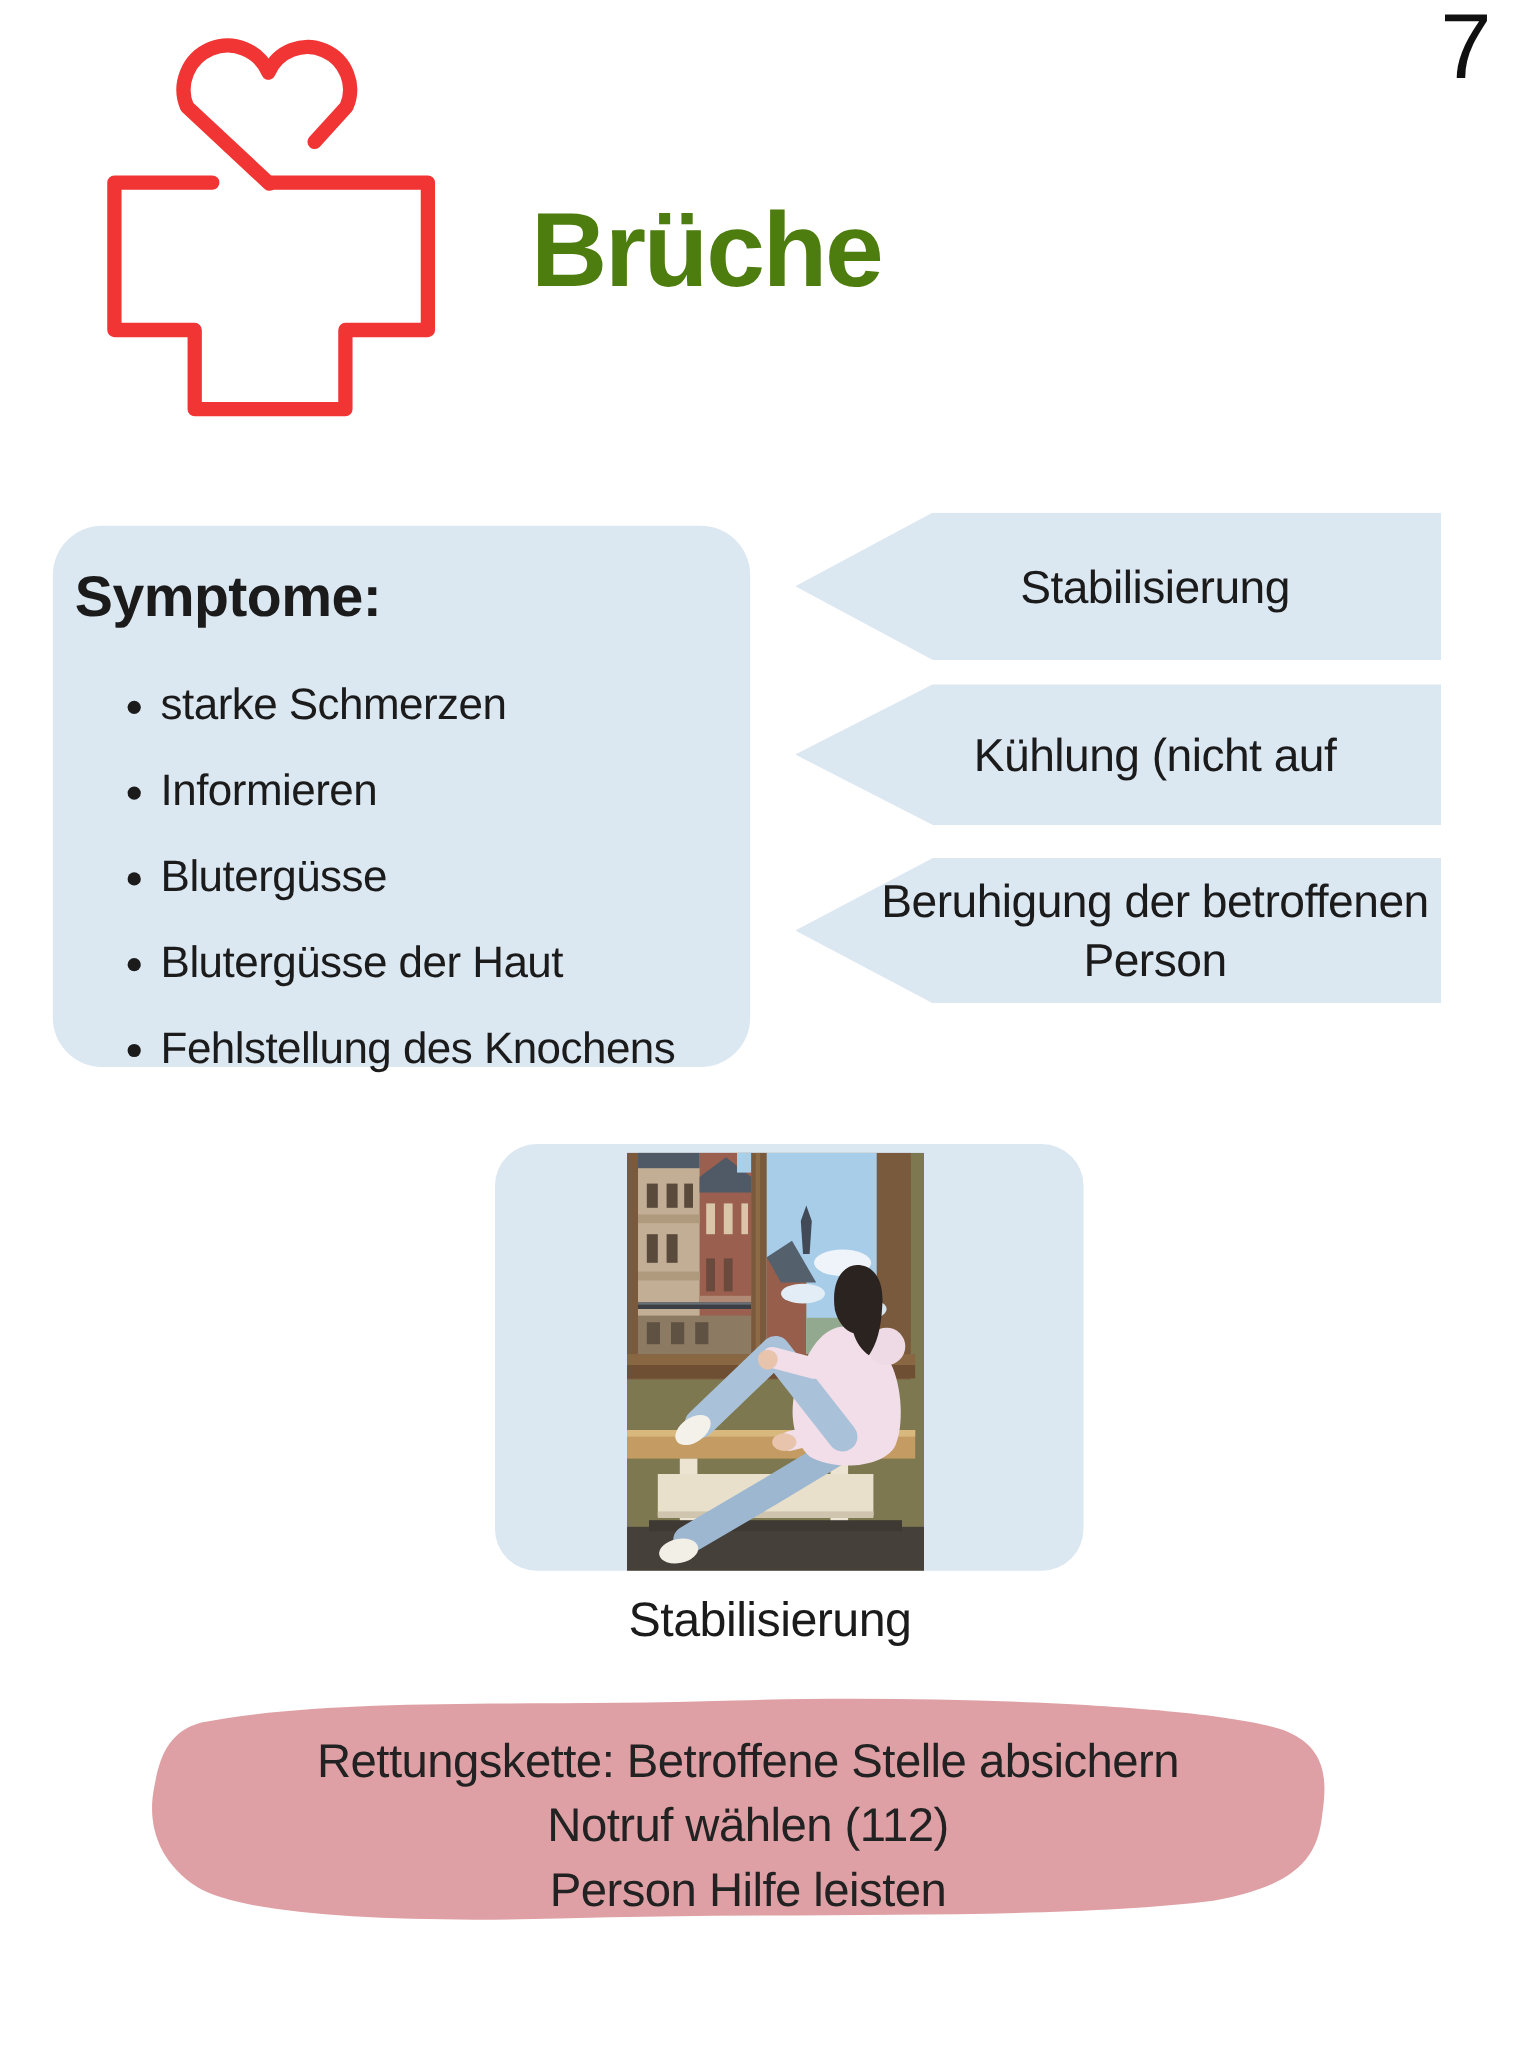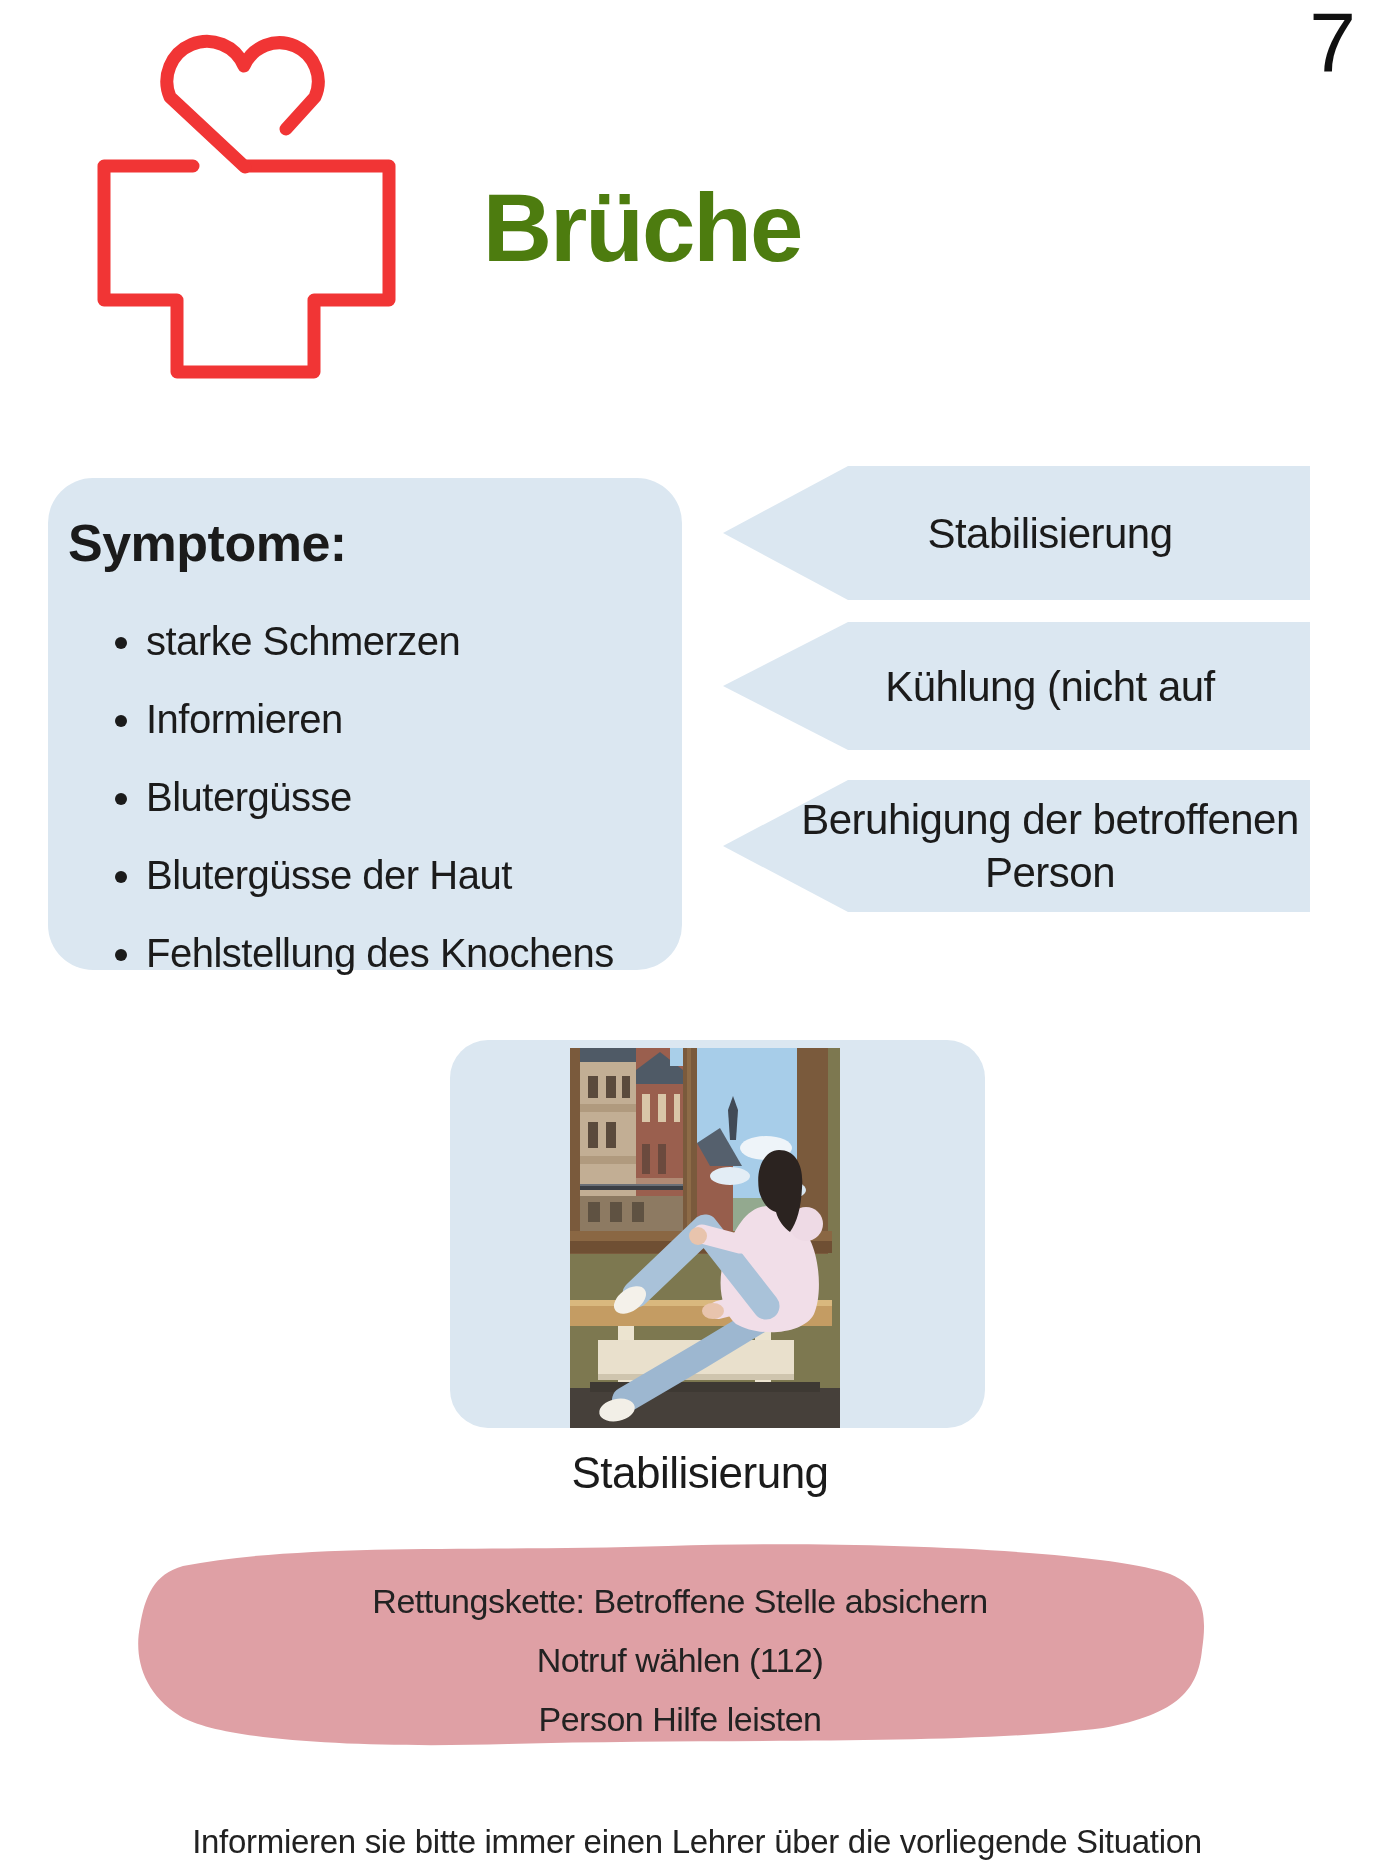--- a/index.html
+++ b/index.html
@@ -33,21 +33,21 @@
   .arrow-2{top:622px;height:128px;}
   .arrow-3{top:780px;height:132px;}
   .arrow-text{position:absolute;right:10px;top:0;bottom:0;width:500px;display:flex;flex-direction:column;
               justify-content:center;align-items:center;text-align:center;font-size:42px;line-height:53px;letter-spacing:-0.5px;}
   
   .photo-panel{left:450px;top:1040px;width:535px;height:388px;background:var(--blue);border-radius:38px;}
   .photo{left:570px;top:1048px;width:270px;height:380px;}
   .photo-caption{left:420px;top:1447px;width:560px;text-align:center;font-size:44px;line-height:1.2;letter-spacing:-0.5px;}
   
   .blob{left:128px;top:1538px;width:1104px;height:224px;}
-  .rescue-text{left:180px;top:1572px;width:1000px;text-align:center;font-size:34px;line-height:59px;letter-spacing:-0.5px;color:#222;}
+  .rescue-text{left:180px;top:1572px;width:1000px;text-align:center;font-size:43px;line-height:59px;letter-spacing:-0.5px;color:#222;}
   
   .footer-note{left:0;top:1822px;width:1394px;text-align:center;font-size:33px;line-height:1.2;letter-spacing:-0.3px;color:#222;}
 </style>
 </head>
 <body>
 
 <div class="page">
 
   <svg class="abs logo" viewBox="0 0 450 400" aria-hidden="true">
     <path d="M 193 166 L 104 166 L 104 300 L 177 300 L 177 372 L 314 372 L 314 300 L 389 300 L 389 166 L 247 166" fill="none" stroke="#f13535" stroke-width="13" stroke-linecap="round" stroke-linejoin="round"></path>
@@ -171,15 +171,14 @@
     <path d="M 55 28 C 180 4 350 14 540 8 C 720 2 980 12 1042 36 C 1080 52 1078 84 1074 112
              C 1070 150 1052 176 975 190 C 830 208 600 200 380 206 C 240 210 95 204 52 178
              C 14 154 6 118 12 88 C 17 58 26 36 55 28 Z" fill="#dfa0a5"></path>
   </svg>
   <div class="abs rescue-text">
     <div>Rettungskette: Betroffene Stelle absichern</div>
     <div>Notruf wählen (112)</div>
     <div>Person Hilfe leisten</div>
   </div>
 
-  <div class="abs footer-note">Informieren sie bitte immer einen Lehrer über die vorliegende Situation</div>
 
 </div>
 
 </body></html>

